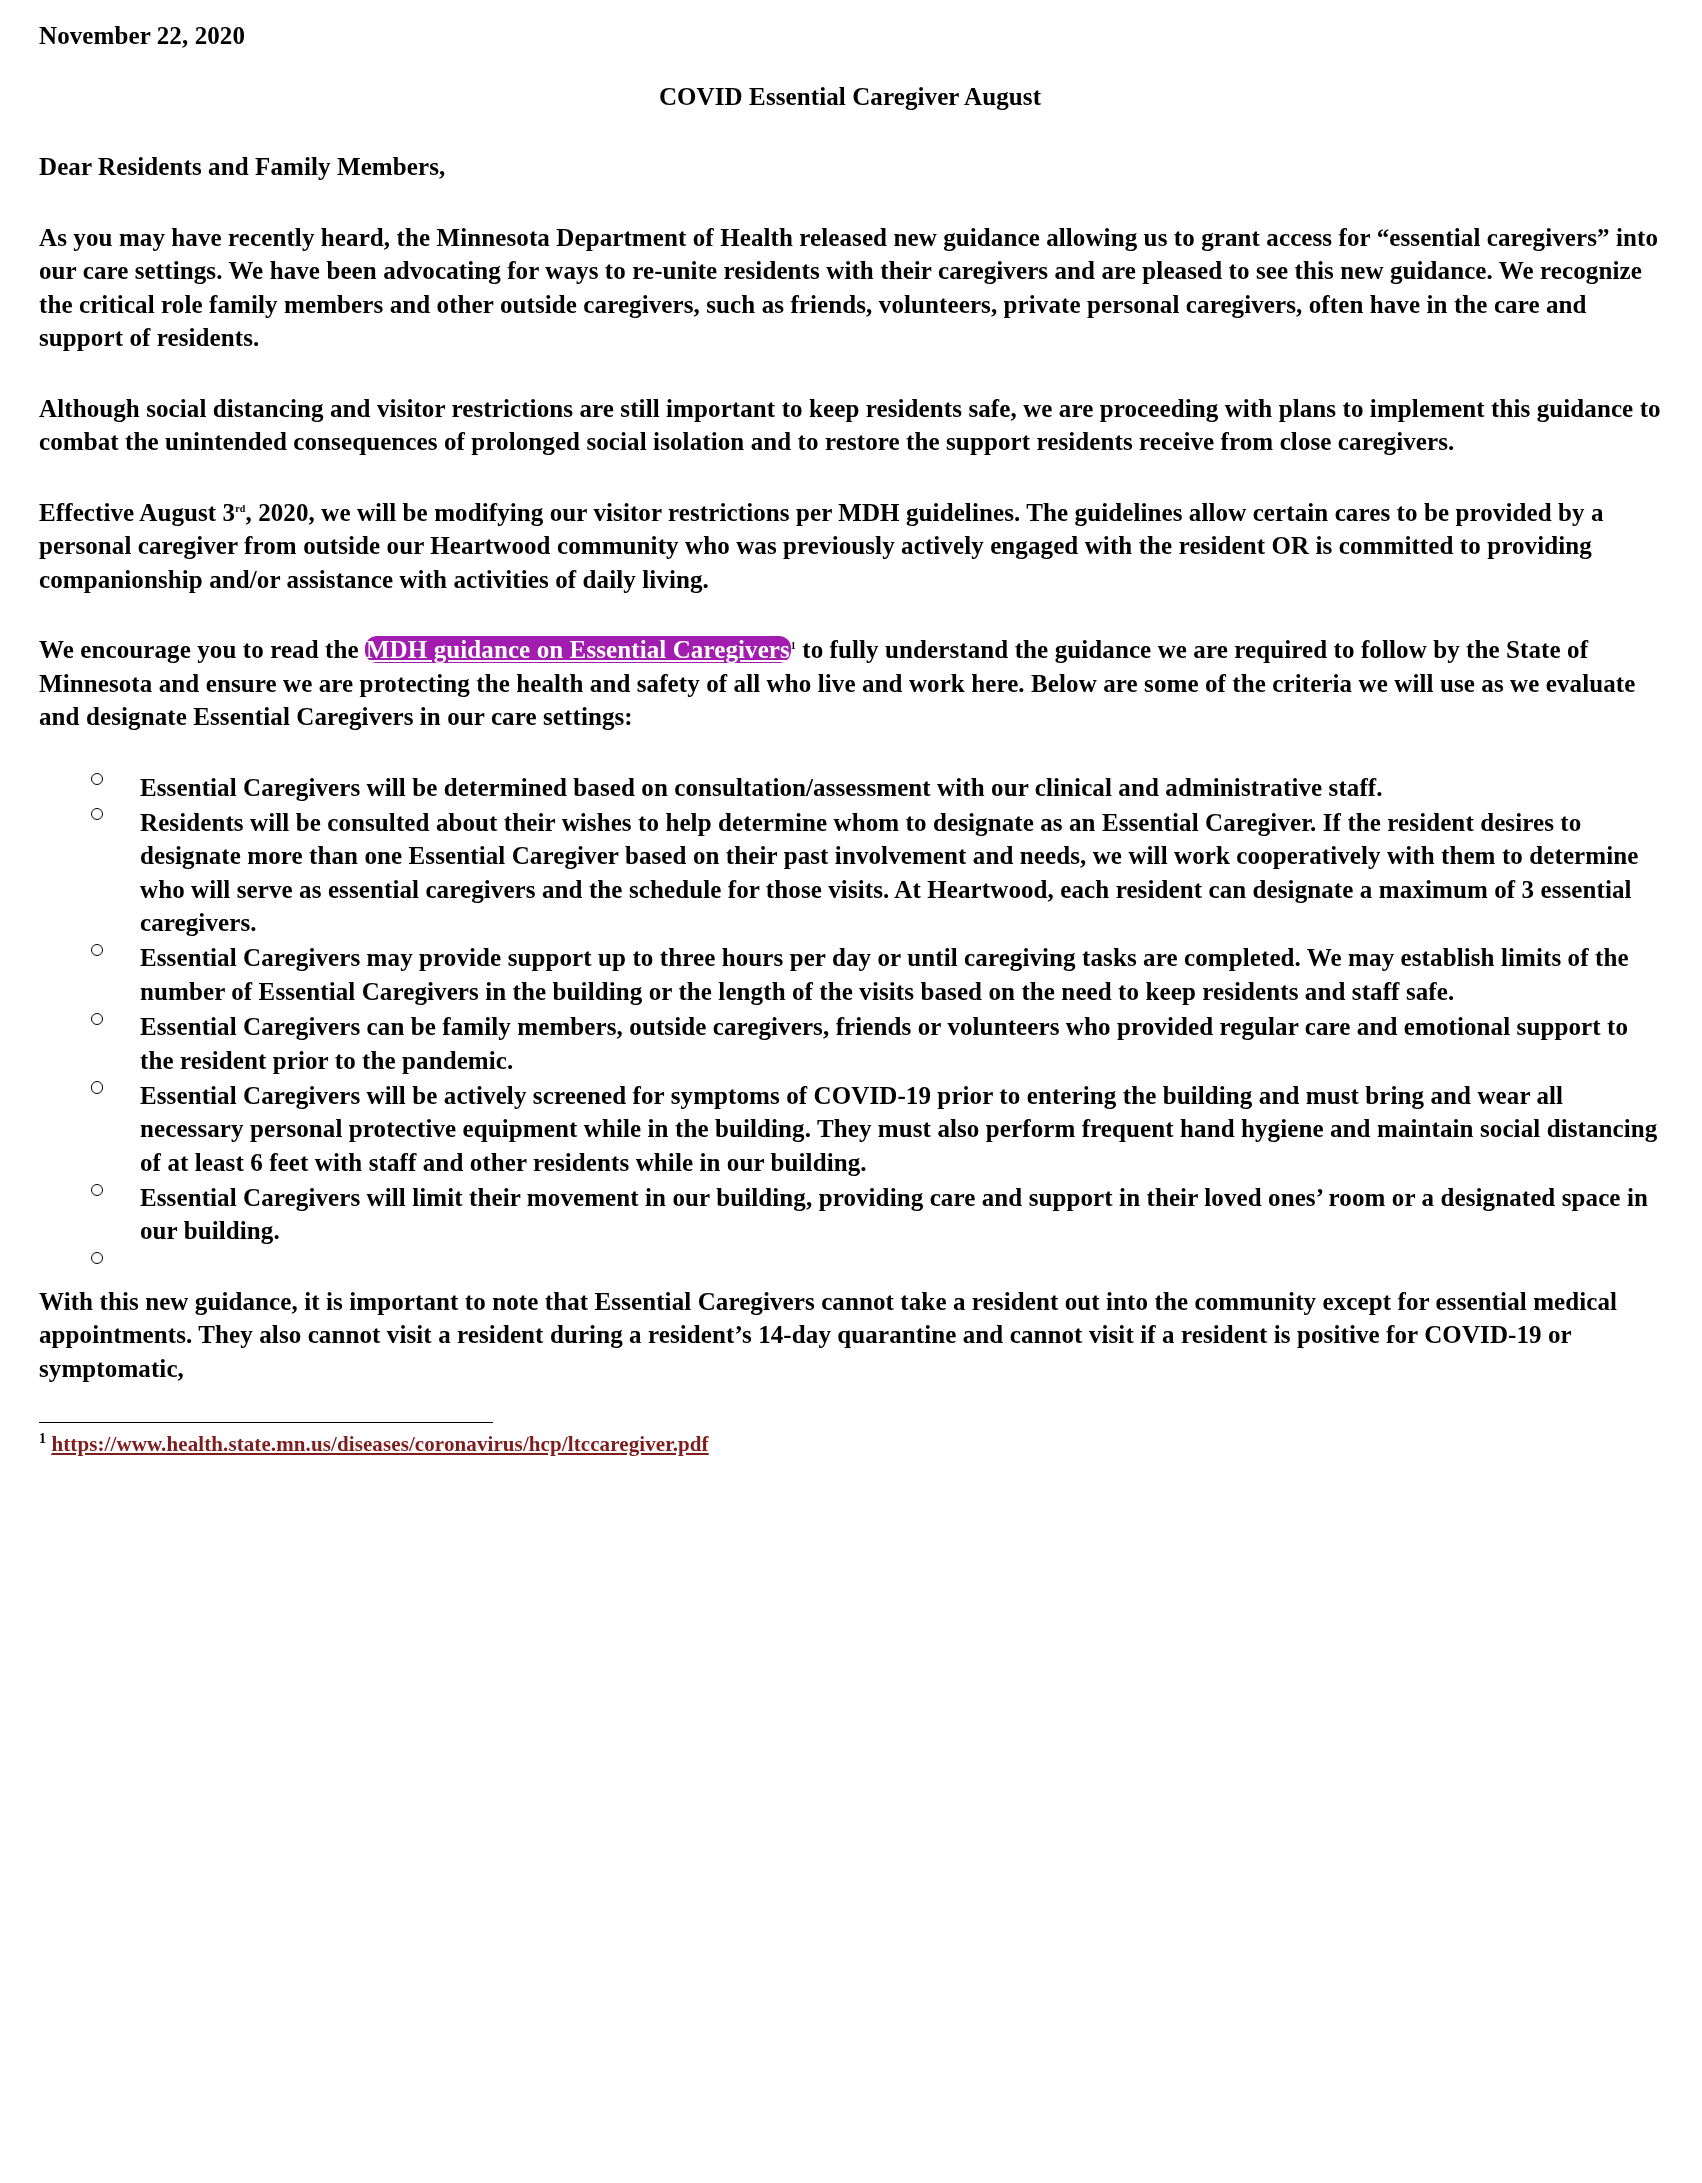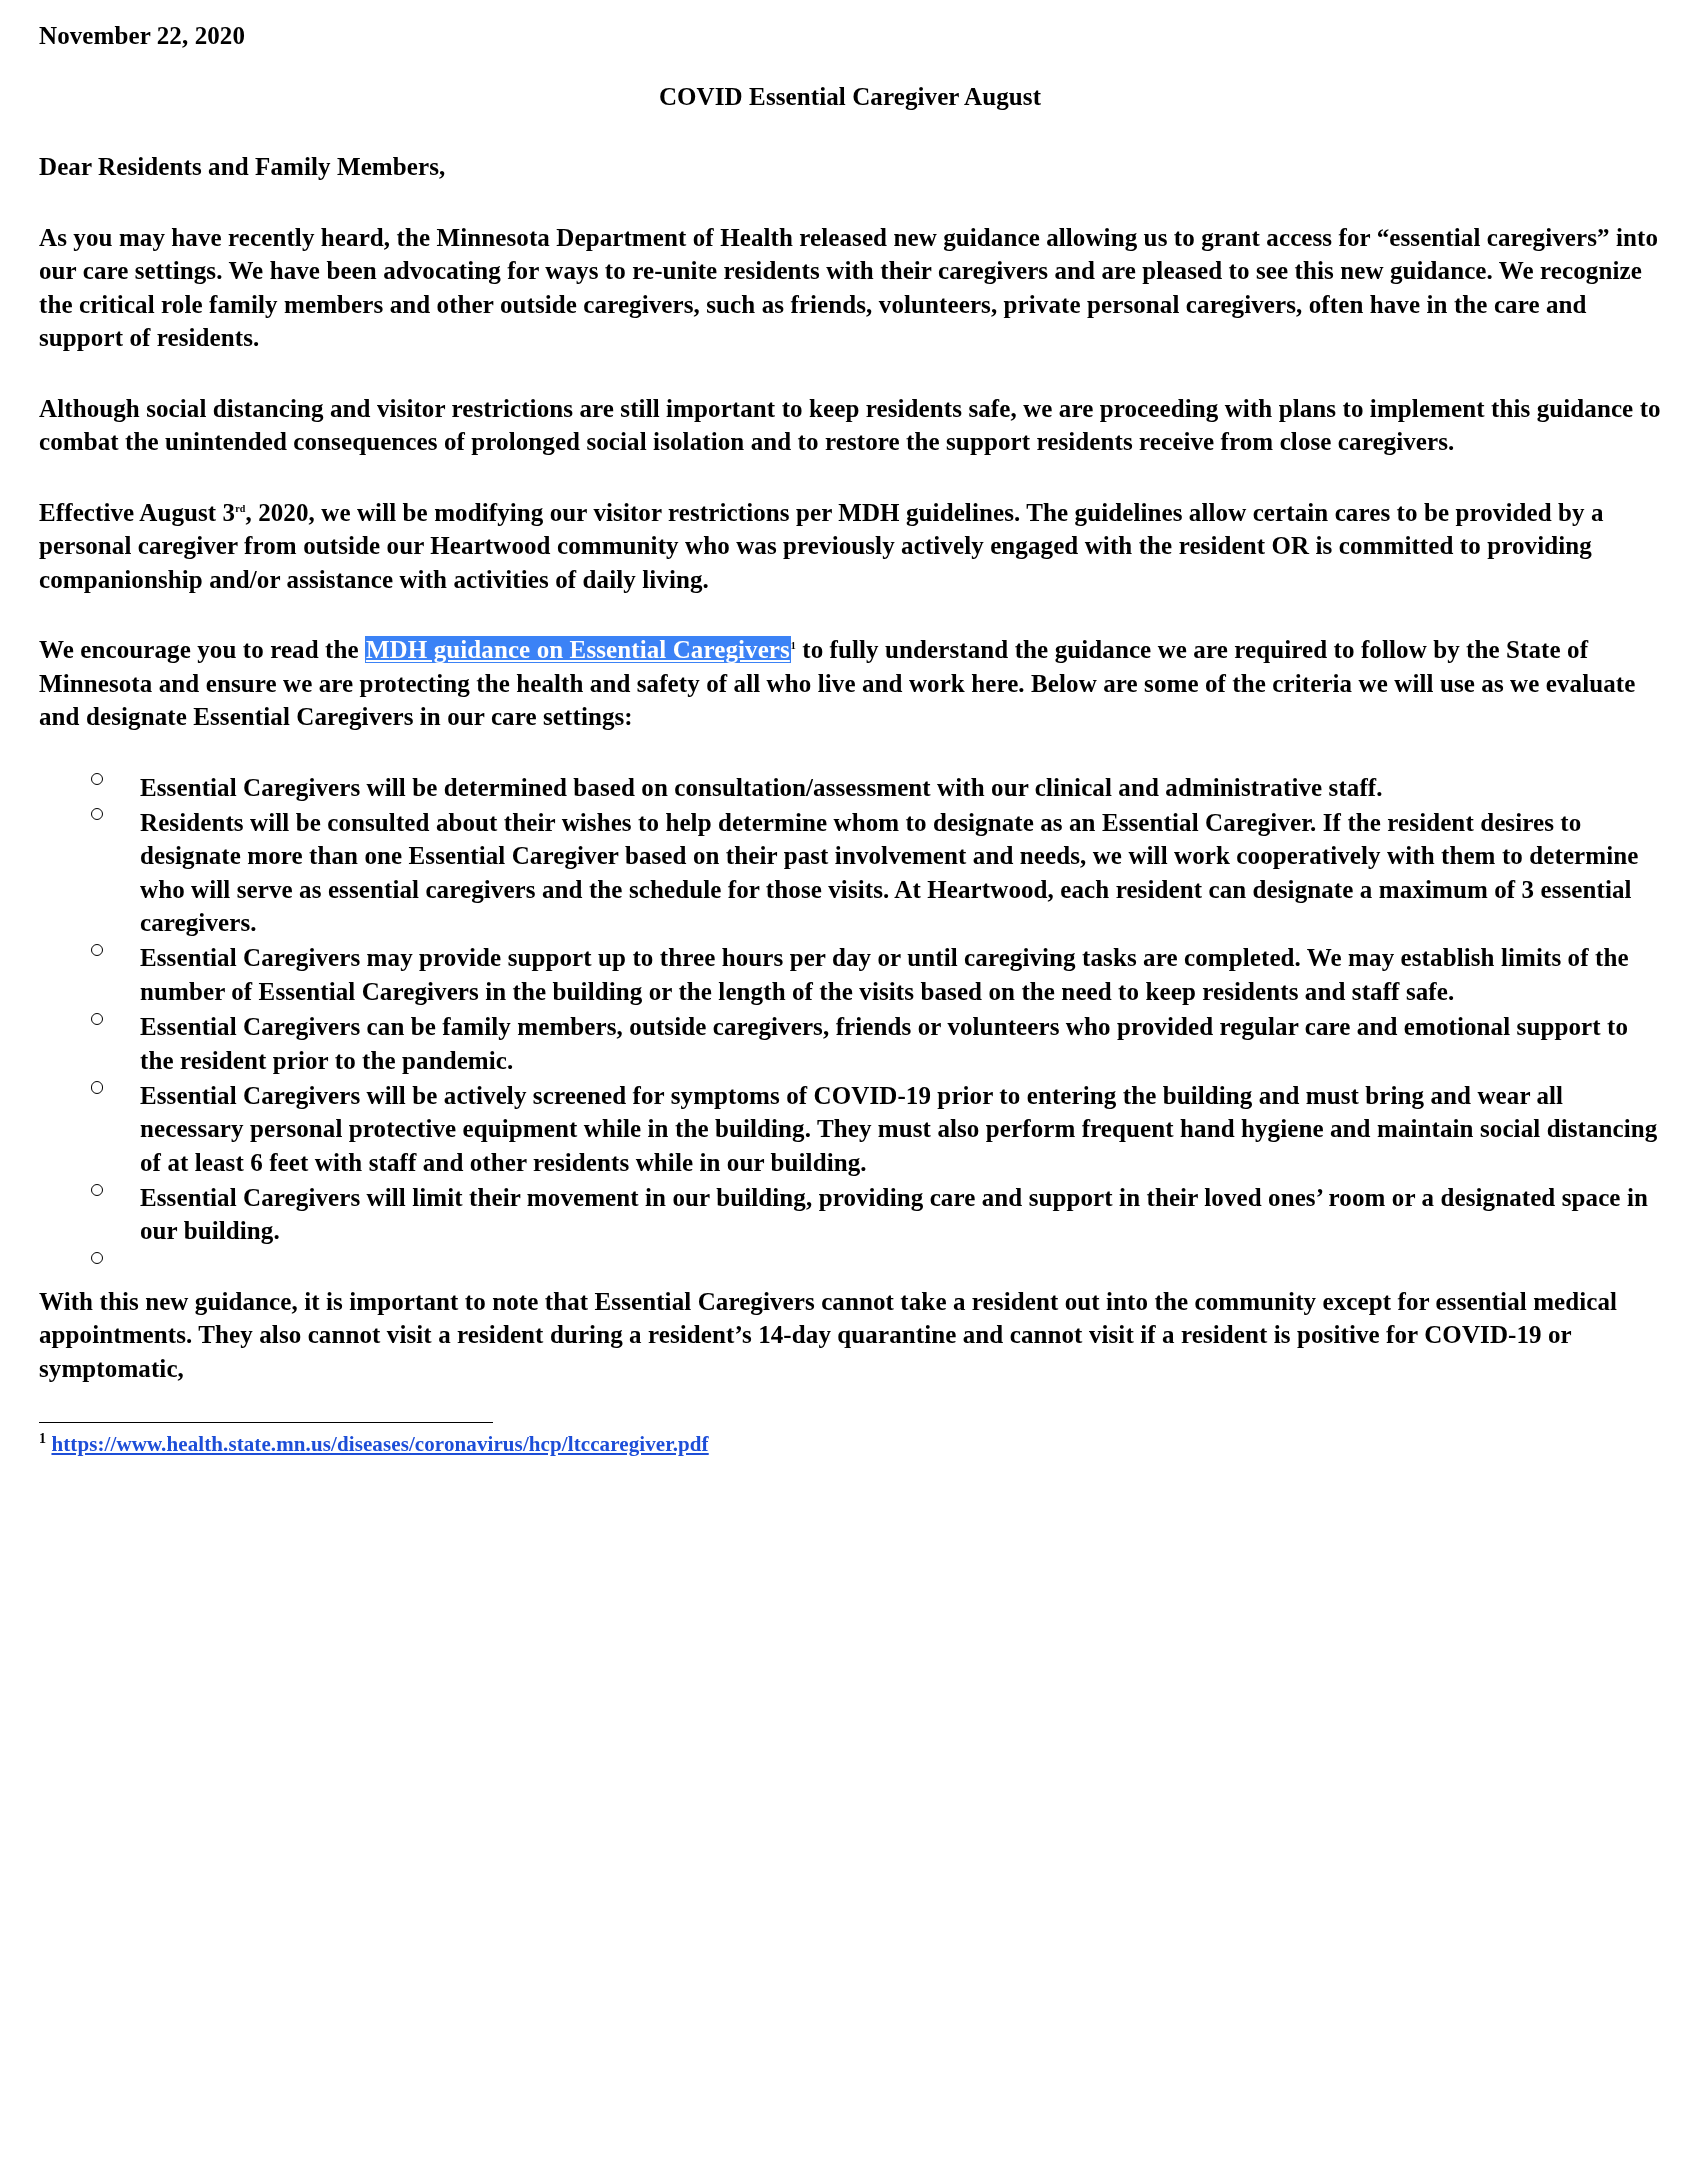--- a/index.html
+++ b/index.html
@@ -34,24 +34,25 @@
   }
   .salutation {
     margin: 0 0 37px 0;
   }
   p.body-para {
     margin: 0 0 37px 0;
     text-align: left;
   }
   .link {
     color: #0000ee;
-    background: #3b82f6;
+    background: #a21caf;
     color: #ffffff;
     text-decoration: underline;
     padding: 0 0.9px;
+    border-radius: 12px;
   }
   .sup {
     font-size: 10px;
     vertical-align: super;
     line-height: 0;
   }
   ul.criteria {
     list-style: none;
     margin: 0 0 37px 0;
     padding: 0;
@@ -81,21 +82,21 @@
     font-size: 21px;
     line-height: 1.3;
     font-weight: bold;
   }
   .footnote .fn-mark {
     font-size: 14px;
     vertical-align: super;
     line-height: 0;
   }
   .footnote a.fn-link {
-    color: #1d4ed8;
+    color: #7f1d1d;
     text-decoration: underline;
   }
 </style>
 </head>
 <body>
 
 <div class="page">
   <div class="doc">
 
     <p class="date">November 22, 2020</p>

